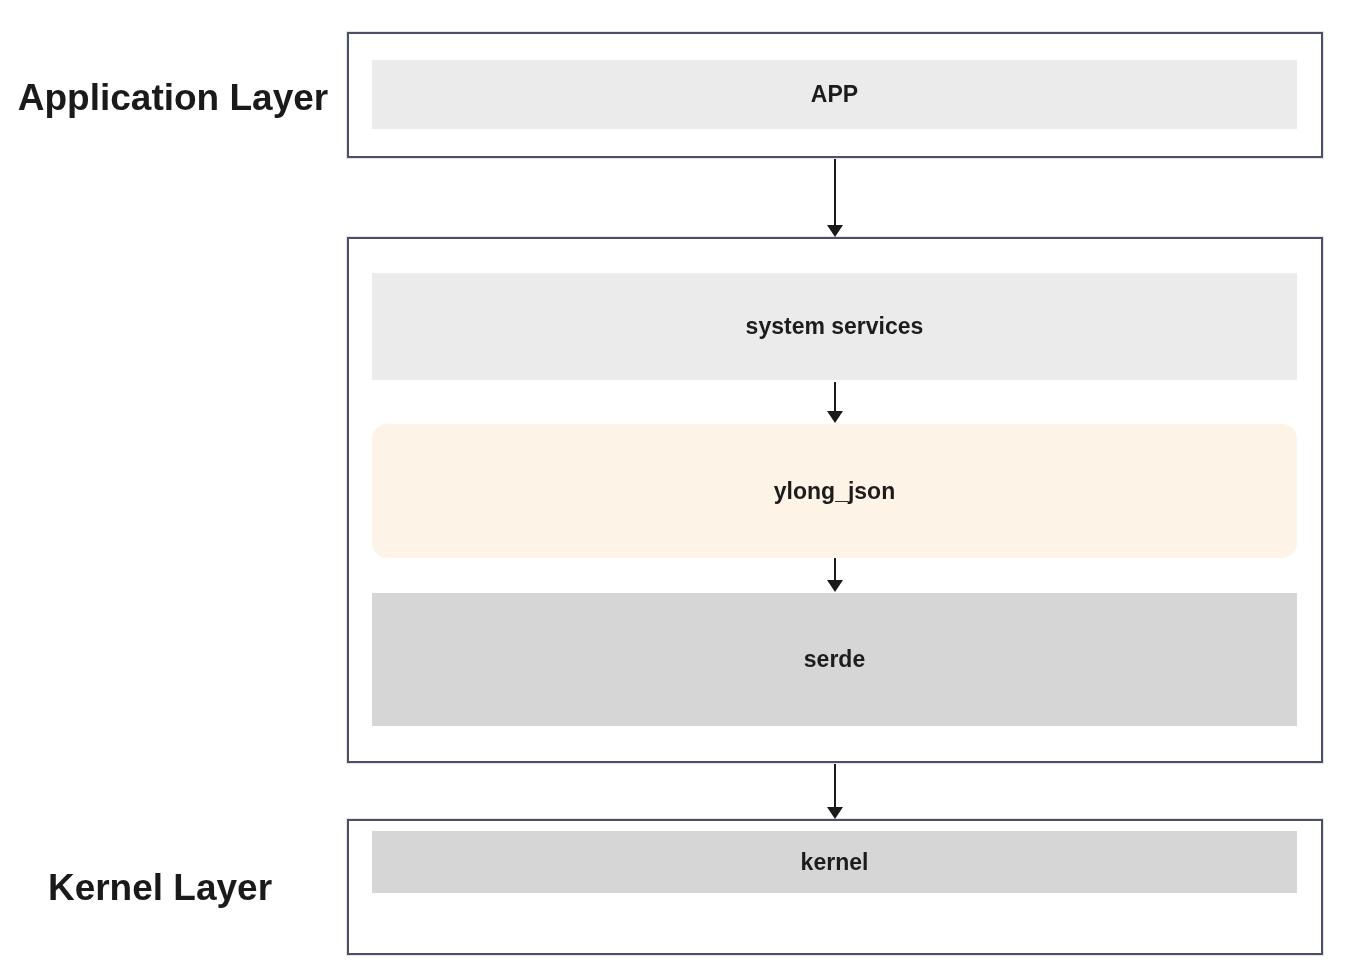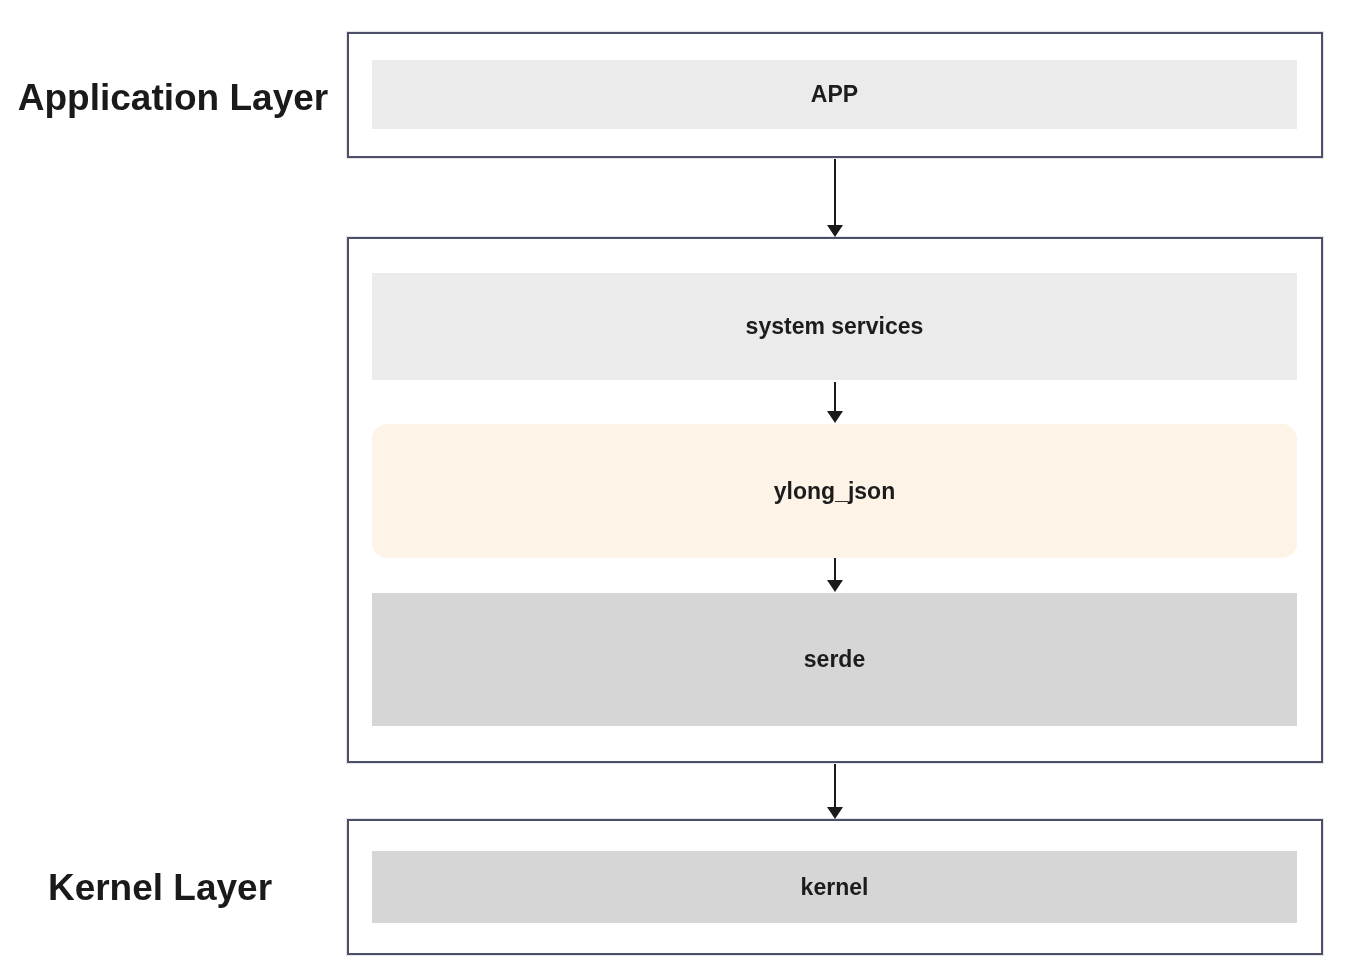--- a/index.html
+++ b/index.html
@@ -47,21 +47,21 @@
     align-items: center;
     justify-content: center;
     color: #1c1c1c;
     font-weight: bold;
     font-size: 23px;
   }
   .bar-app             { top: 26px;  height: 69px; }
   .bar-system-services { top: 34px;  height: 107px; }
   .bar-ylong-json      { top: 185px; height: 134px; border-radius: 15px; }
   .bar-serde           { top: 354px; height: 133px; }
-  .bar-kernel          { top: 30px;  height: 72px; text-align: center; }
+  .bar-kernel          { top: 10px;  height: 62px; text-align: center; }
 
   .arrow {
     position: absolute;
     left: 834px;
     width: 2px;
     background: #1a1a1a;
   }
   .arrow::after {
     content: "";
     position: absolute;

